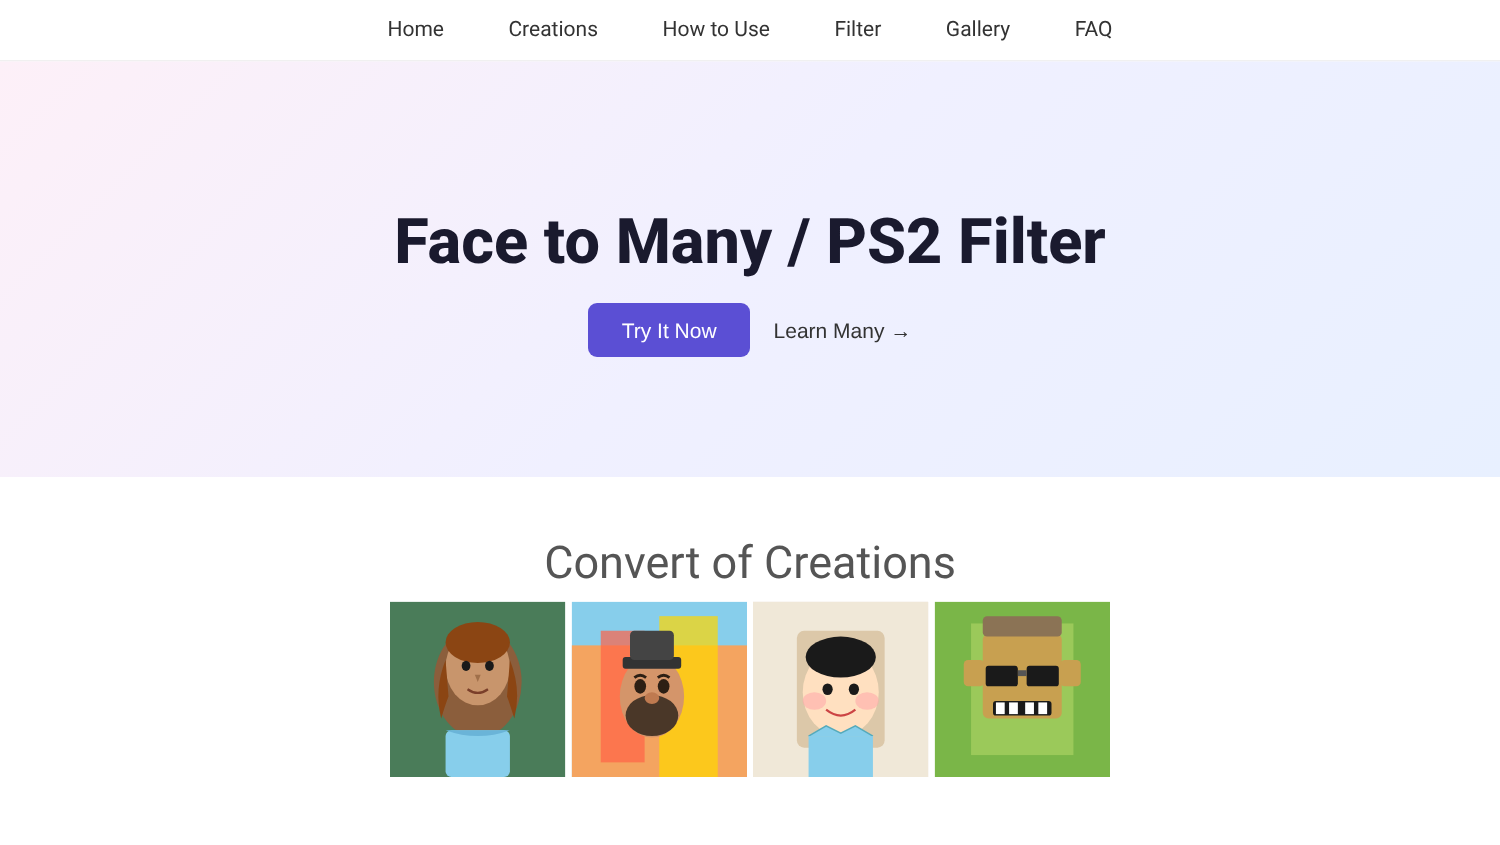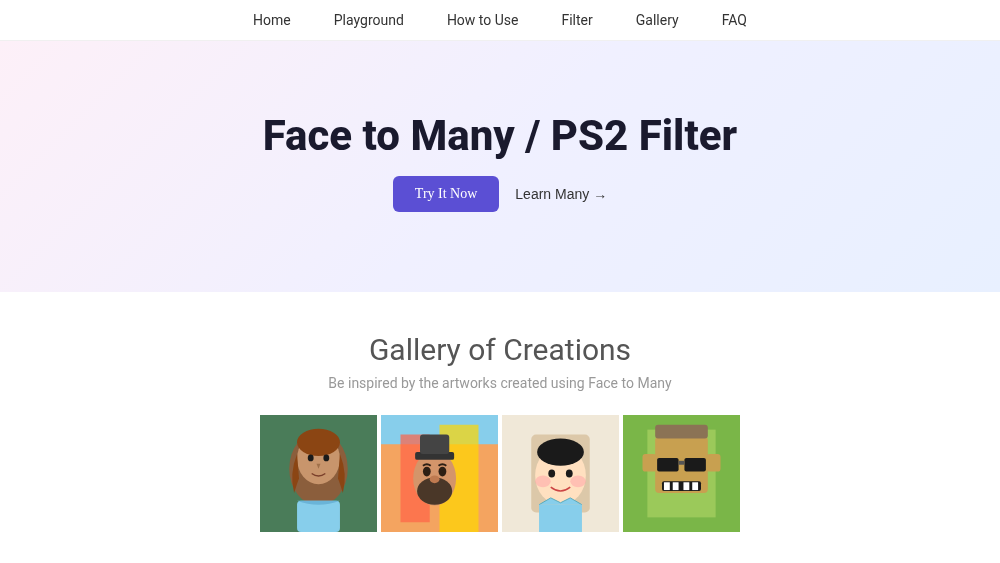--- a/index.html
+++ b/index.html
@@ -19,21 +19,21 @@
       text-decoration: none;
       color: #333;
       font-size: 14px;
       cursor: pointer;
     }
 
     
     .hero {
       background: linear-gradient(135deg, #fdf0f8 0%, #f0f0ff 50%, #e8f0ff 100%);
       text-align: center;
-      padding: 70px 20px 80px;
+      padding: 96px 20px 80px;
     }
     .hero h1 {
       font-size: 42px;
       font-weight: 800;
       color: #1a1a2e;
       margin-bottom: 16px;
     }
     .hero p {
       font-size: 15px;
       color: #666;
@@ -47,21 +47,20 @@
     }
     .btn-primary {
       background: #5b4fd4;
       color: #fff;
       border: none;
       border-radius: 6px;
       padding: 10px 22px;
       font-size: 14px;
       cursor: pointer;
       font-weight: 500;
-      font-family: Liberation Serif, serif;
     }
     .btn-secondary {
       background: transparent;
       border: none;
       color: #333;
       font-size: 14px;
       cursor: pointer;
     }
 
     
@@ -104,38 +103,37 @@
       position: absolute;
       top: 0; left: 0;
       width: 100%; height: 100%;
     }
   </style>
 </head>
 <body>
 
 <nav>
   <a>Home</a>
-  <a>Playground</a>
+  <a>Creations</a>
   <a>How to Use</a>
   <a>Filter</a>
   <a>Gallery</a>
   <a>FAQ</a>
 </nav>
 
 <section class="hero">
   <h1>Face to Many / PS2 Filter</h1>
   <div class="hero-buttons">
     <button class="btn-primary">Try It Now</button>
     <button class="btn-secondary">Learn Many →</button>
   </div>
 </section>
 
 <section class="gallery-section">
-  <h2>Gallery of Creations</h2>
-  <p class="subtitle">Be inspired by the artworks created using Face to Many</p>
+  <h2>Convert of Creations</h2>
 
   <div class="gallery-grid">
 
     <div class="gallery-item">
       <div class="face-img">
         <svg viewBox="0 0 120 120" xmlns="http://www.w3.org/2000/svg">
           <rect width="120" height="120" fill="#4a7c59"></rect>
           <ellipse cx="60" cy="55" rx="30" ry="38" fill="#8b5e3c"></ellipse>
           <ellipse cx="60" cy="45" rx="22" ry="26" fill="#c8956c"></ellipse>
 

